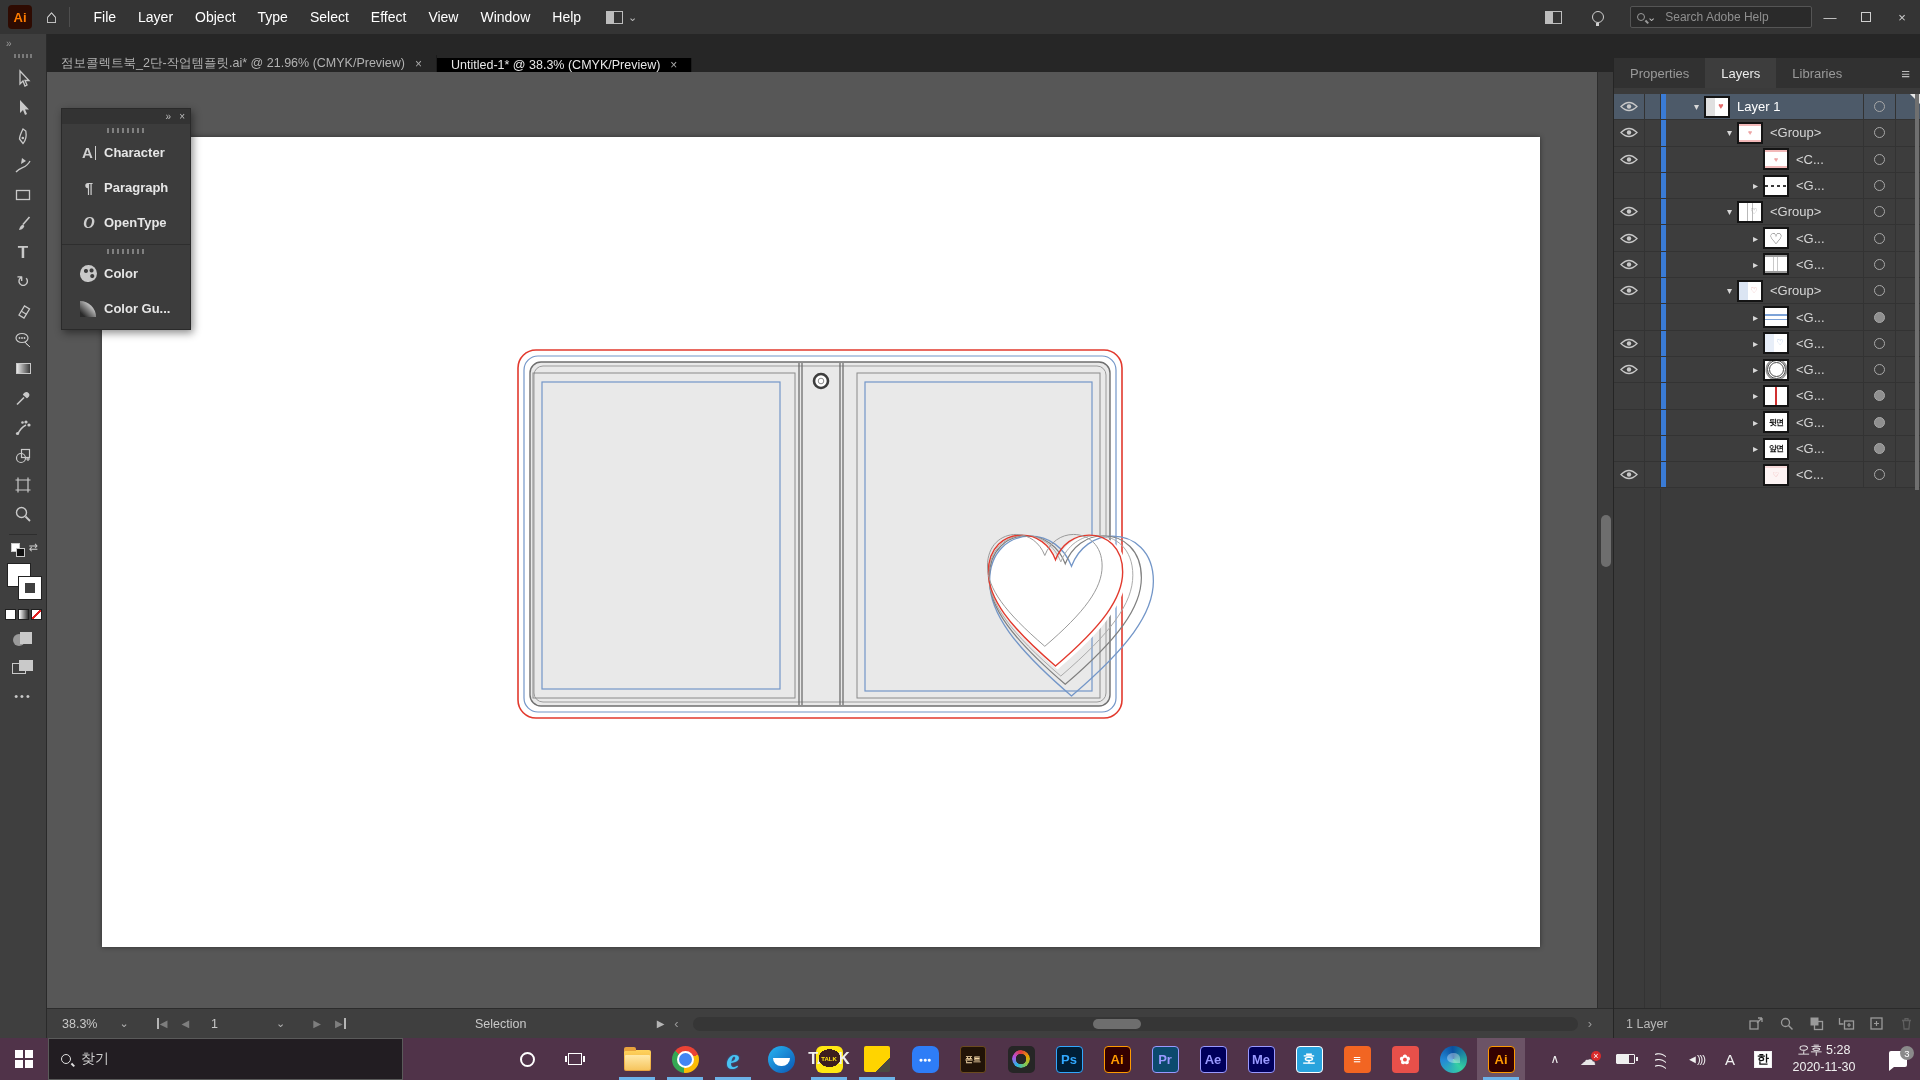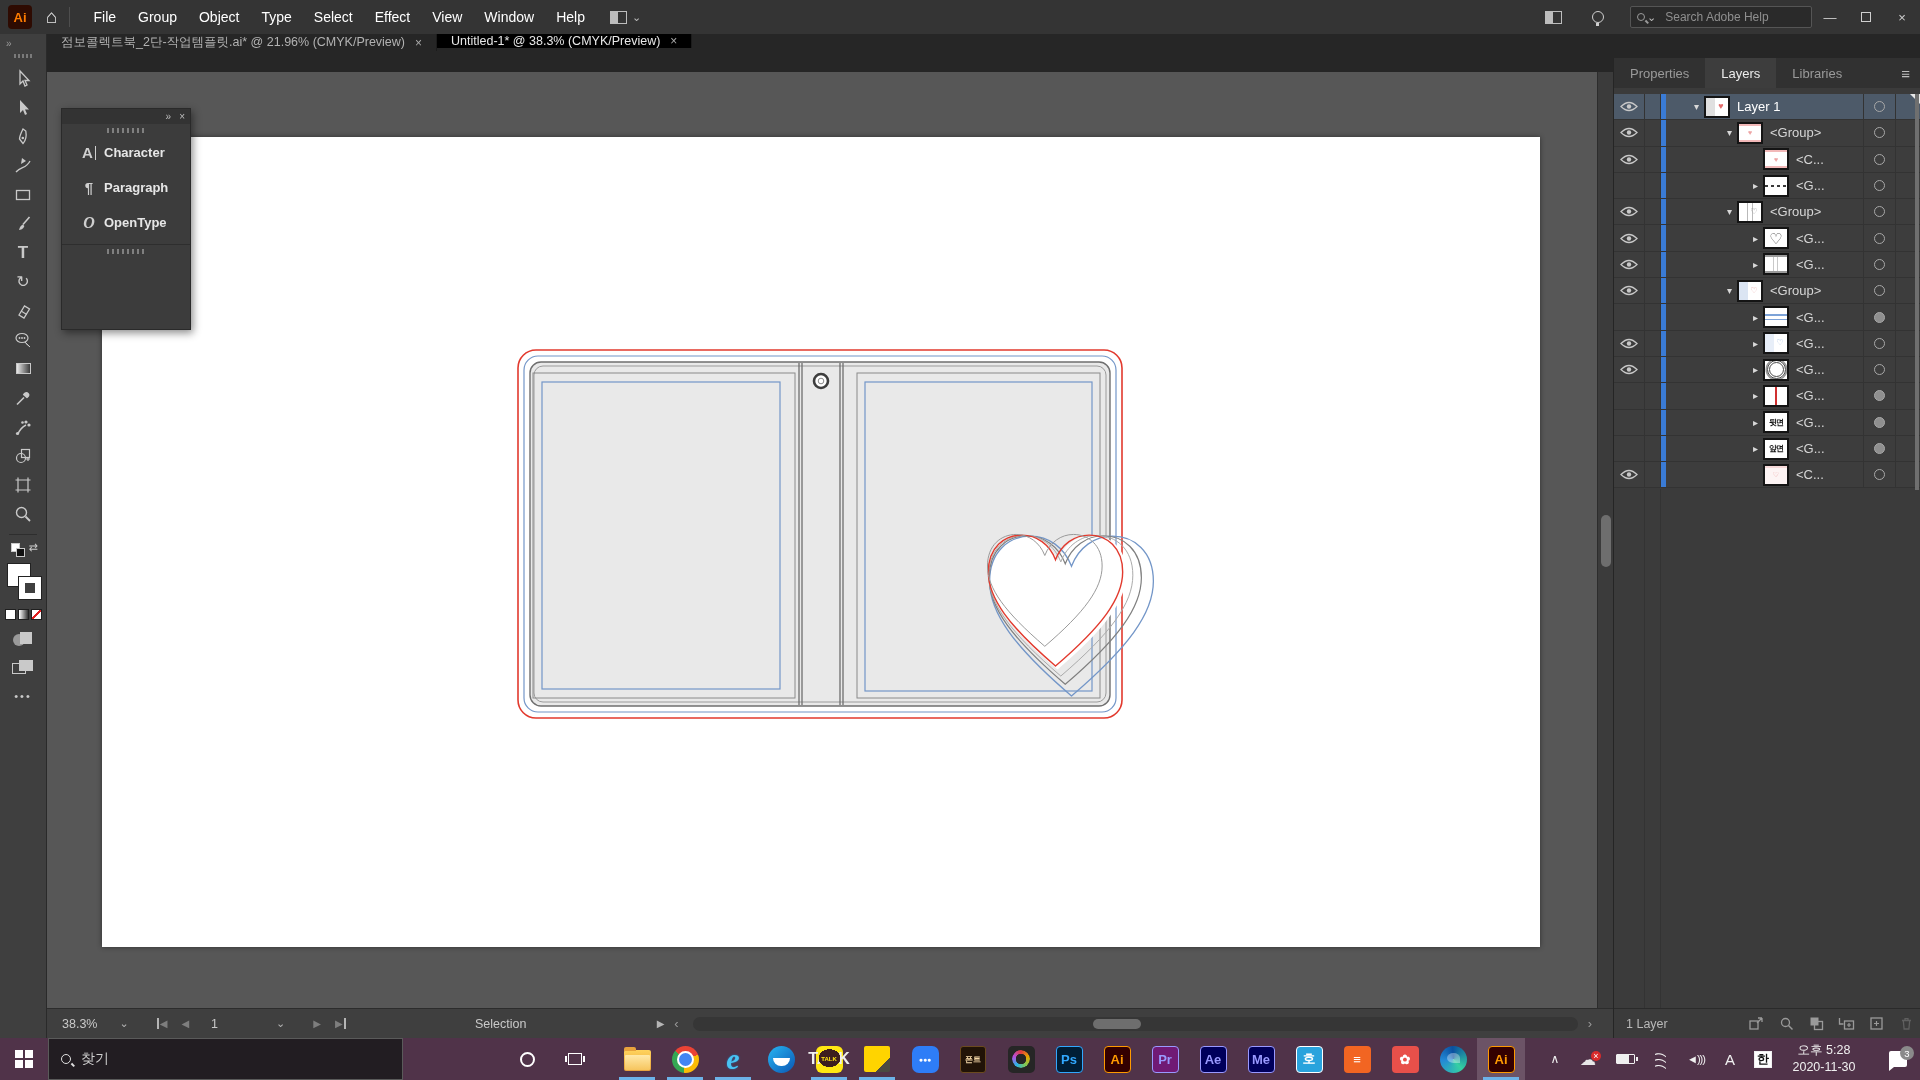--- a/index.html
+++ b/index.html
@@ -20,21 +20,21 @@
   .bulb::after{content:"";position:absolute;left:3px;top:11px;width:3px;height:3px;background:#cfcfcf}
   #helpsearch{display:flex;align-items:center;background:#2a2a2a;border:1px solid #555;border-radius:2px;height:22px;width:182px;margin-left:26px;padding:0 6px;color:#8f8f8f;font-size:12px}
   .lens{width:8px;height:8px;border:1.5px solid #9a9a9a;border-radius:50%;position:relative;flex:none}
   .lens::after{content:"";position:absolute;left:7px;top:7px;width:4px;height:1.5px;background:#9a9a9a;transform:rotate(45deg)}
   #helpsearch .chevdn{margin:0 4px 0 2px}
   #helpsearch span.ph{margin-left:5px;white-space:nowrap;overflow:hidden}
   .winbtn{width:36px;height:34px;display:flex;align-items:center;justify-content:center;color:#cfcfcf;font-size:13px}
   .restsq{width:10px;height:10px;border:1.5px solid #cfcfcf}
 
   
-  #tabbar{position:absolute;left:47px;top:34px;width:1873px;height:38px;background:#262626;display:flex;align-items:flex-start;z-index:5}
+  #tabbar{position:absolute;left:47px;top:34px;width:1873px;height:38px;background:#262626;display:flex;align-items:flex-end;z-index:5}
   .dtab{display:flex;align-items:center;padding:0 14px;font-size:12.5px;color:#b2b2b2;border-right:1px solid #1c1c1c;max-width:450px;white-space:nowrap}
   .dtab .ttl{overflow:hidden;text-overflow:ellipsis}
   .dtab.active{background:#000000;color:#e8e8e8}
   .dtab .tx{margin-left:10px;color:#aaa;font-size:12px}
 
   
   #toolbar{position:absolute;left:0;top:34px;width:47px;height:1004px;background:#3f3f3f;border-right:1px solid #2a2a2a;z-index:6;display:flex;flex-direction:column;align-items:center}
   #tbexp{color:#9a9a9a;font-size:10px;align-self:flex-start;margin:4px 0 2px 6px}
   .grip{width:18px;height:4px;background:repeating-linear-gradient(90deg,#7a7a7a 0 2px,transparent 2px 4px);margin:3px auto 6px}
   .tool{width:34px;height:29px;display:flex;align-items:center;justify-content:center;color:#c9c9c9}
@@ -207,21 +207,21 @@
 <body>
 
 <div id="root">
 
   <div id="menubar">
     <span id="ailogo">Ai</span>
     <span id="homeic">⌂</span>
     <span class="vsep"></span>
     <div style="display:flex">
       <span class="menu">File</span>
-        <span class="menu">Group</span>
+        <span class="menu">Layer</span>
         <span class="menu">Object</span>
         <span class="menu">Type</span>
         <span class="menu">Select</span>
         <span class="menu">Effect</span>
         <span class="menu">View</span>
         <span class="menu">Window</span>
         <span class="menu">Help</span>
     </div>
     <span class="wsic"></span>
     <span class="chevdn">⌄</span>
@@ -393,20 +393,33 @@
         </div>
 
         <div class="fitem">
           <span class="fic" data-ic="opentype"></span>
           <span class="flb">OpenType</span>
         </div>
 
     </div>
     <div class="fdiv"></div>
     <div class="fgrip"></div>
+    <div>
+
+        <div class="fitem">
+          <span class="fic" data-ic="color"></span>
+          <span class="flb">Color</span>
+        </div>
+
+        <div class="fitem">
+          <span class="fic" data-ic="colorguide"></span>
+          <span class="flb">Color Gu...</span>
+        </div>
+
+    </div>
   </div>
 
   <div id="canvas">
     <div id="artboard">
       <svg width="1438" height="810" viewBox="0 0 1438 810">
         <defs>
           <path id="hp" d="M50,88 C18,62 4,44 4,27 C4,11 15,3 27,3 C37,3 46,9 50,19 C54,9 63,3 73,3 C85,3 96,11 96,27 C96,44 82,62 50,88 Z" vector-effect="non-scaling-stroke"></path>
         </defs>
 
         <rect x="416" y="213" width="604" height="368" rx="18" fill="none" stroke="#e23a2e" stroke-width="1.6"></rect>
@@ -867,21 +880,21 @@
 
         <div class="app">
           <span class="ic" data-type="tile" style="background:#001e36;color:#31a8ff;border:1.5px solid #31a8ff" data-txt="Ps">Ps</span>
         </div>
 
         <div class="app">
           <span class="ic" data-type="tile" style="background:#330000;color:#ff9a00;border:1.5px solid #ff9a00" data-txt="Ai">Ai</span>
         </div>
 
         <div class="app">
-          <span class="ic" data-type="tile" style="background:#701a75;color:#9999ff;border:1.5px solid #9999ff" data-txt="Pr">Pr</span>
+          <span class="ic" data-type="tile" style="background:#0c4a6e;color:#9999ff;border:1.5px solid #9999ff" data-txt="Pr">Pr</span>
         </div>
 
         <div class="app">
           <span class="ic" data-type="tile" style="background:#00005b;color:#9999ff;border:1.5px solid #9999ff" data-txt="Ae">Ae</span>
         </div>
 
         <div class="app">
           <span class="ic" data-type="tile" style="background:#00005b;color:#9999ff;border:1.5px solid #9999ff" data-txt="Me">Me</span>
         </div>
 

